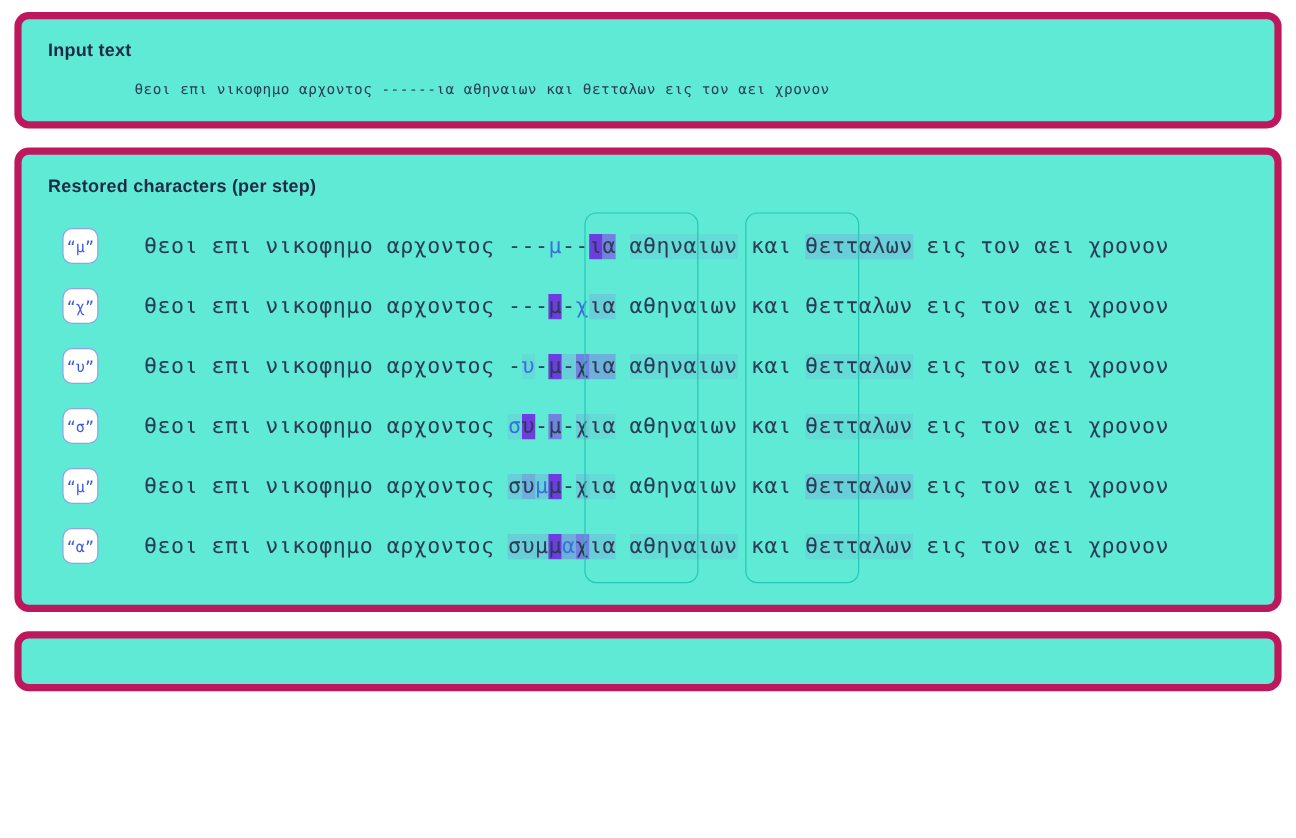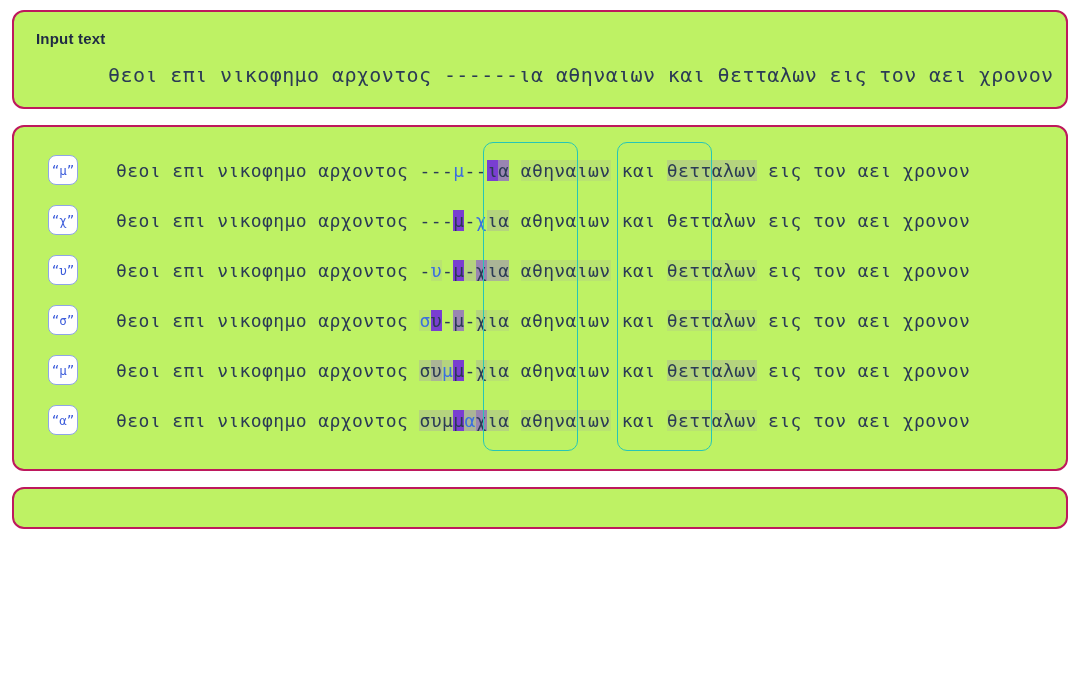--- a/index.html
+++ b/index.html
@@ -19,39 +19,39 @@
     width: 1080px;
     height: 698px;
     box-sizing: border-box;
     padding: 10px 12px 0 12px;
     display: flex;
     flex-direction: column;
     gap: 16px;
   }
 
   .card {
-    background: #bef264;
-    border: 2px solid #be185d;
+    background: #5eead4;
+    border: 6px solid #be185d;
     border-radius: 12px;
     box-sizing: border-box;
     padding: 18px 13px 20px 22px;
   }
 
   .card-title {
     font-size: 15px;
     font-weight: 700;
     letter-spacing: 0.2px;
     color: #1f2a44;
     margin: 0 0 16px 0;
   }
 
   
   .mono {
     font-family: "DejaVu Sans Mono", "Liberation Mono", monospace;
-    font-size: 20px;
+    font-size: 12px;
     color: #2b3a55;
     white-space: pre;
   }
   .input-line {
     padding-left: 72px;
     letter-spacing: 0.4px;
   }
 
   
   .steps-card {
@@ -130,20 +130,21 @@
 <body>
 
 <div class="page">
 
   <section class="card">
     <h2 class="card-title">Input text</h2>
     <div class="mono input-line">θεοι επι νικοφημο αρχοντος ------ια αθηναιων και θετταλων εις τον αει χρονον</div>
   </section>
 
   <section class="card steps-card">
+    <h2 class="card-title">Restored characters (per step)</h2>
     <div class="steps-wrap" id="steps-wrap">
 
     <div class="step-row">
           <div class="badge">“μ”</div>
           <div class="seq"><span class="ch hl0">θεοι επι νικοφημο αρχοντος </span><span class="restored-group"><span class="ch hl0 dim">-</span><span class="ch hl0 dim">-</span><span class="ch hl0 dim">-</span><span class="ch hl0 newc">μ</span><span class="ch hl0 dim">-</span><span class="ch hl0 dim">-</span><span class="ch hl5 dim">ι</span><span class="ch hl4 dim">α</span></span><span class="ch hl0"> </span><span class="ch hl1" id="wa-0">αθηναιων</span><span class="ch hl0"> </span><span class="ch hl0">και</span><span class="ch hl0"> </span><span class="ch hl2" id="wt-0">θετταλων</span><span class="ch hl0"> </span><span class="ch hl0">εις τον αει χρονον</span></div>
         </div>
         <div class="step-row">
           <div class="badge">“χ”</div>
           <div class="seq"><span class="ch hl0">θεοι επι νικοφημο αρχοντος </span><span class="restored-group"><span class="ch hl0 dim">-</span><span class="ch hl0 dim">-</span><span class="ch hl0 dim">-</span><span class="ch hl5 dim">μ</span><span class="ch hl0 dim">-</span><span class="ch hl0 newc">χ</span><span class="ch hl2 dim">ι</span><span class="ch hl2 dim">α</span></span><span class="ch hl0"> </span><span class="ch hl0" id="wa-1">αθηναιων</span><span class="ch hl0"> </span><span class="ch hl0">και</span><span class="ch hl0"> </span><span class="ch hl0" id="wt-1">θετταλων</span><span class="ch hl0"> </span><span class="ch hl0">εις τον αει χρονον</span></div>
         </div>

